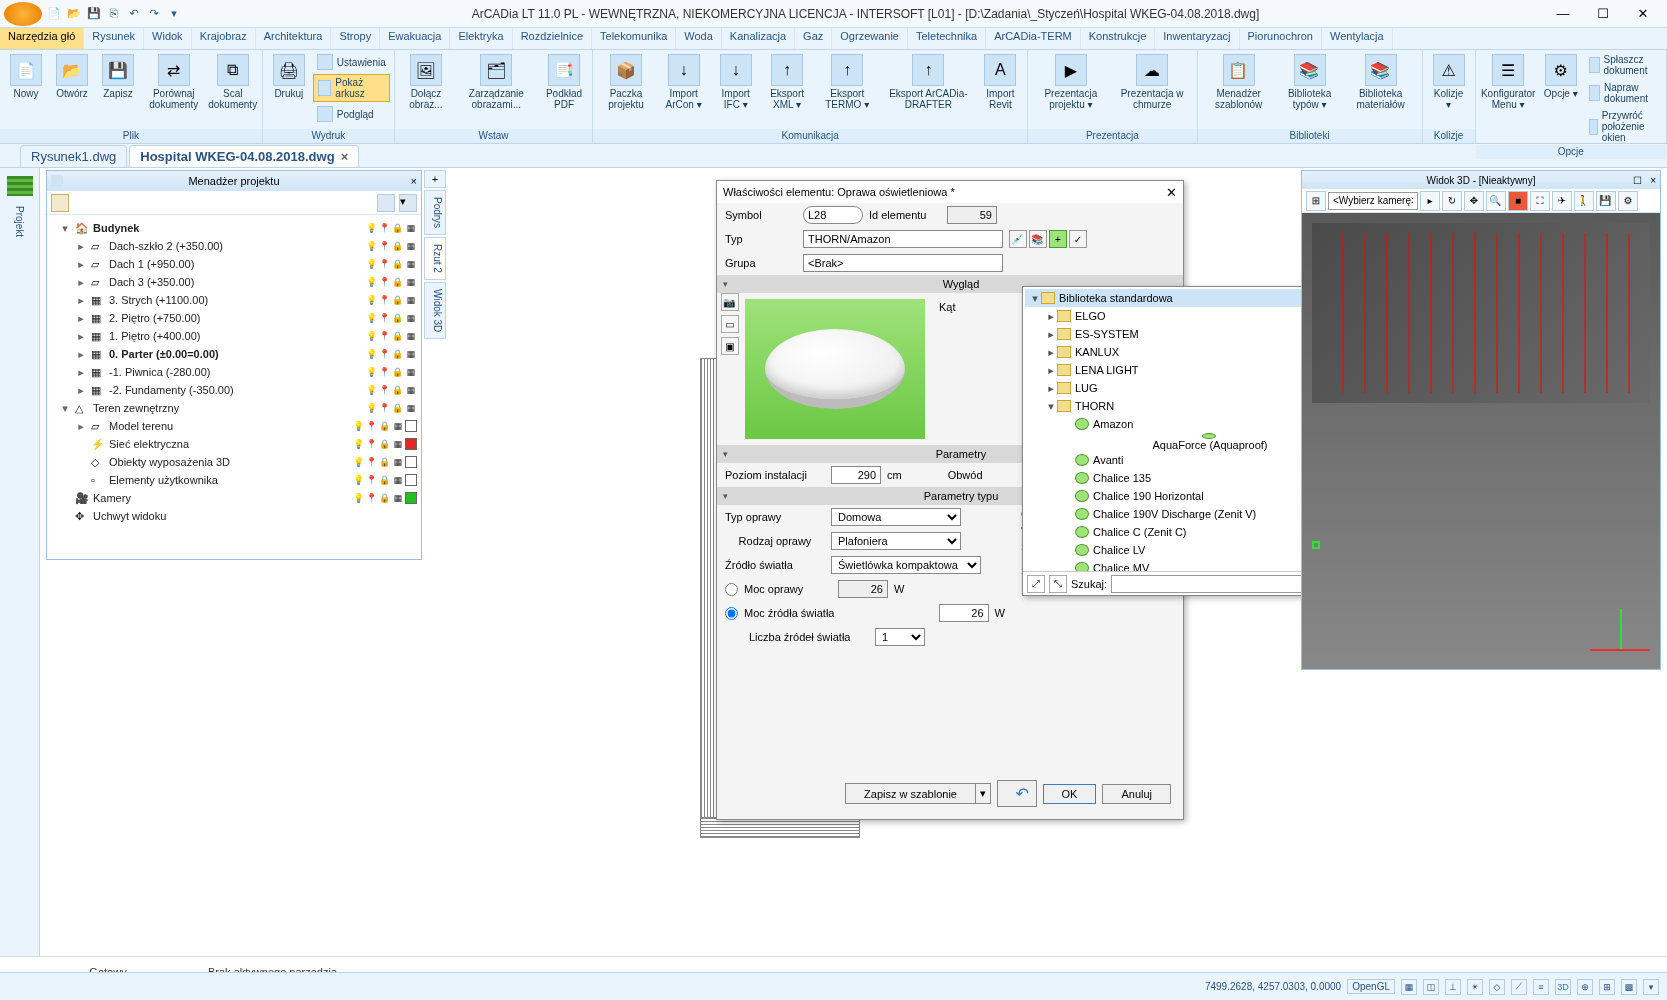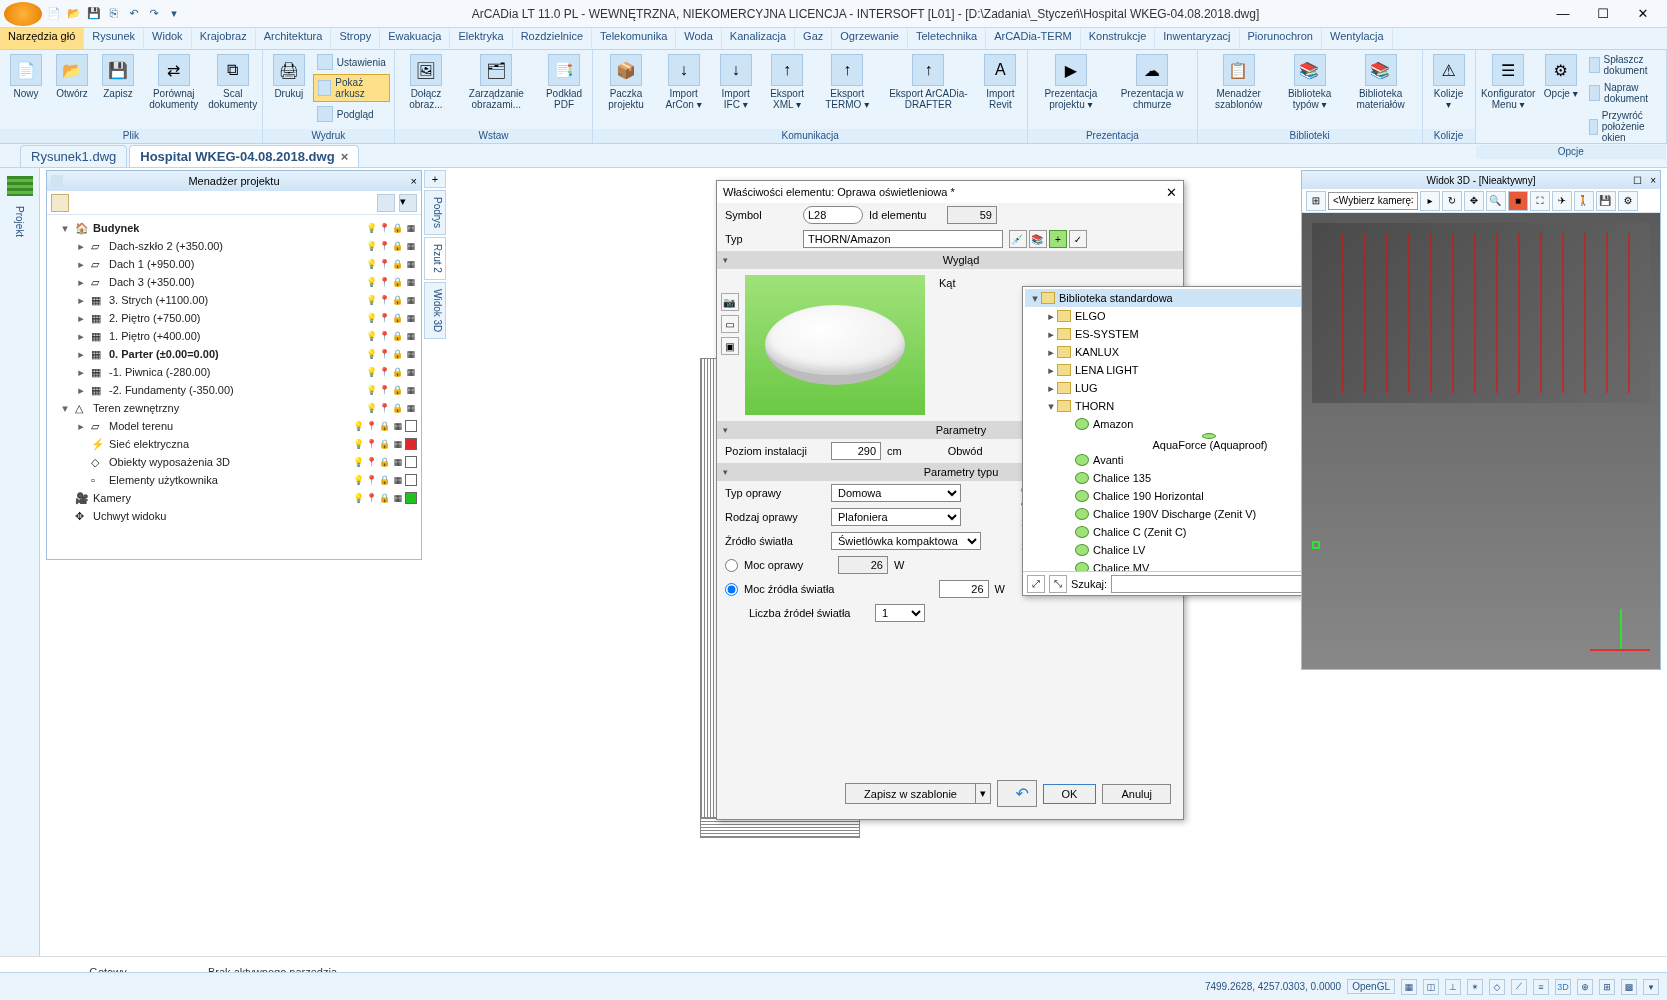--- a/index.html
+++ b/index.html
@@ -583,20 +583,24 @@
   <div class="drow">
     <label>Typ</label>
     <input type="text" style="width: 200px;" value="THORN/Amazon">
     <div class="iconbtns">
       <span>💉</span>
       <span>📚</span>
       <span class="gr">+</span>
       <span>✓</span>
     </div>
   </div>
+  <div class="drow">
+    <label>Grupa</label>
+    <input type="text" style="width: 200px;" value="&lt;Brak&gt;">
+  </div>
   <div class="dsec">
       <span>Wygląd</span>
     </div>
   <div class="sidetool">
     <span>📷</span>
     <span>▭</span>
     <span>▣</span>
   </div>
   <div style="display:flex;">
     <div style="width:22px;"></div>
@@ -617,21 +621,21 @@
   <div class="dsec">
       <span>Parametry typu</span>
     </div>
   <div style="display:flex;">
     <div style="flex:1;">
       <div class="drow">
           <label style="min-width:100px;">Typ oprawy</label>
           <select style="width:130px;"><option>Domowa</option></select>
         </div>
       <div class="drow">
-          <label style="min-width:100px;">Rodzaj oprawy</label>
+          <label style="min-width:100px;text-align:center;">Rodzaj oprawy</label>
           <select style="width:130px;"><option>Plafoniera</option></select>
         </div>
       <div class="drow">
           <label style="min-width:100px;">Źródło światła</label>
           <select style="width:150px;"><option>Świetlówka kompaktowa</option></select>
         </div>
       <div class="drow">
           <input type="radio" name="moc" style="">
           <label style="min-width:88px;">Moc oprawy</label>
           <input type="text" style="width: 50px; text-align: right; background: rgb(238, 238, 238);" value="26">

